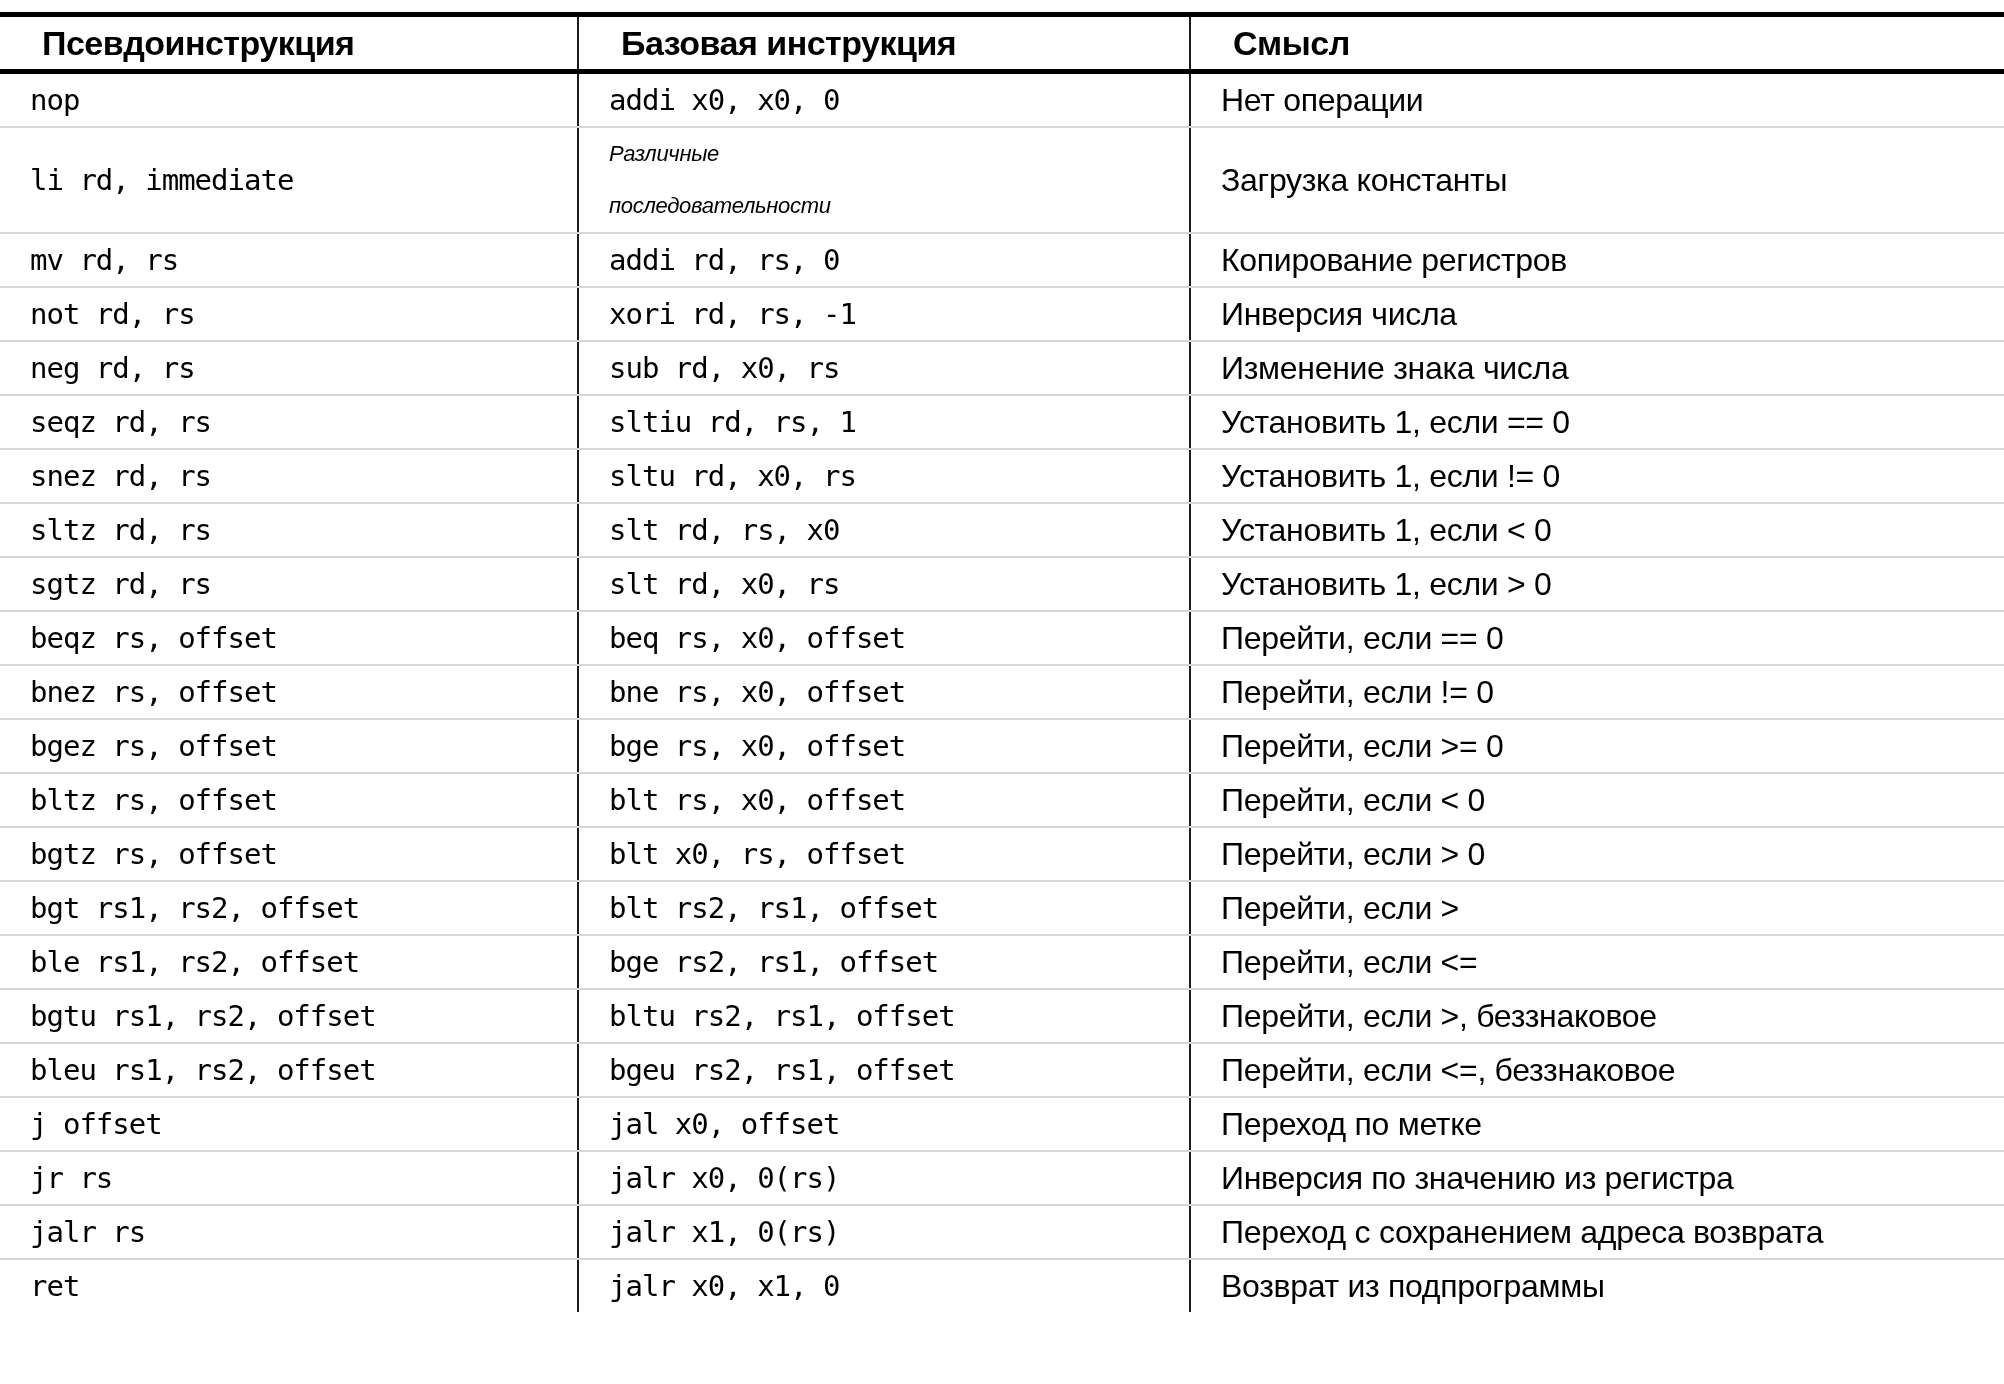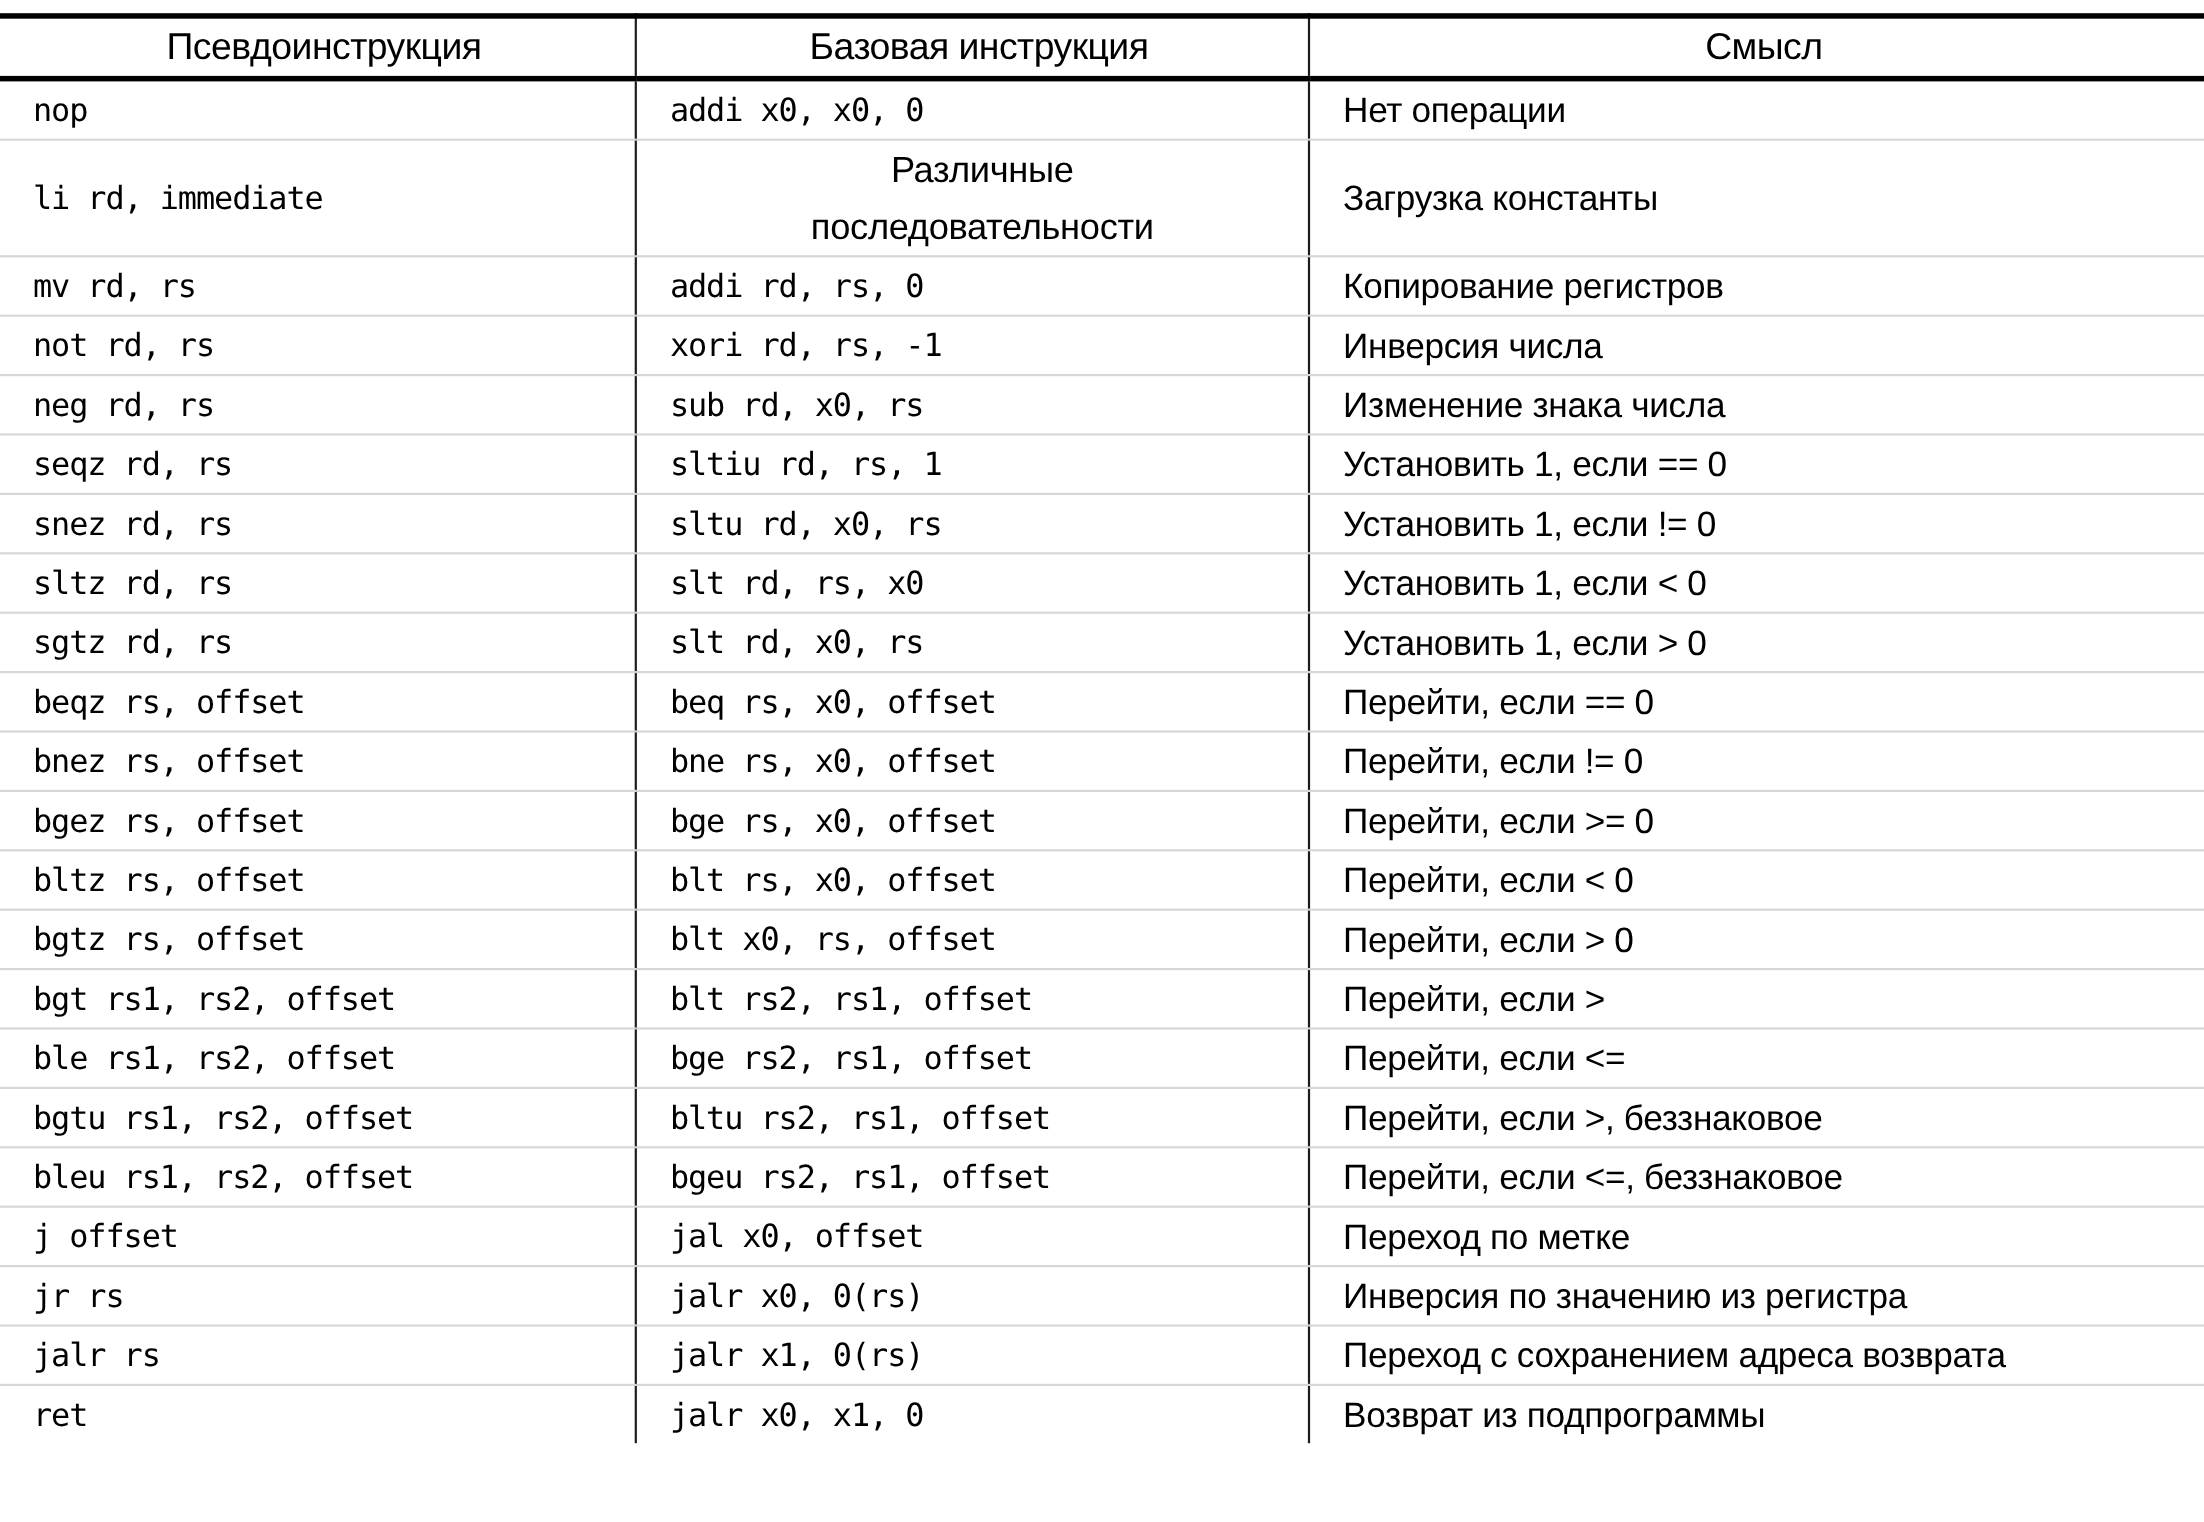--- a/index.html
+++ b/index.html
@@ -22,25 +22,25 @@
     width: 100%;
     border-collapse: collapse;
     table-layout: fixed;
     border-top: 5px solid #000000;
   }
   col.c1 { width: 578px; }
   col.c2 { width: 612px; }
   col.c3 { width: 814px; }
 
   th {
-    text-align: center;
-    font-weight: normal;
+    text-align: left;
+    font-weight: bold;
     font-size: 34px;
     line-height: 48px;
-    padding: 2px 12px 2px 24px;
+    padding: 2px 12px 2px 42px;
     border-bottom: 5px solid #000000;
     letter-spacing: -0.5px;
     white-space: nowrap;
     overflow: hidden;
   }
   td {
     font-size: 32px;
     line-height: 52px;
     padding: 0 12px 0 30px;
     vertical-align: middle;
@@ -56,24 +56,24 @@
   }
   td.mono {
     font-family: "DejaVu Sans Mono", monospace;
     font-size: 29px;
     letter-spacing: -1px;
     white-space: pre;
   }
   td .italic-sans,
   td.italic-sans {
     font-family: "Liberation Sans", sans-serif;
-    font-size: 33px;
+    font-style: italic;
+    font-size: 22px;
     letter-spacing: -0.3px;
     white-space: pre-line;
-    text-align: center;
   }
 </style>
 </head>
 <body>
 
 <div class="table-wrap">
   <table class="pseudo-table">
     <colgroup>
       <col class="c1">
       <col class="c2">

